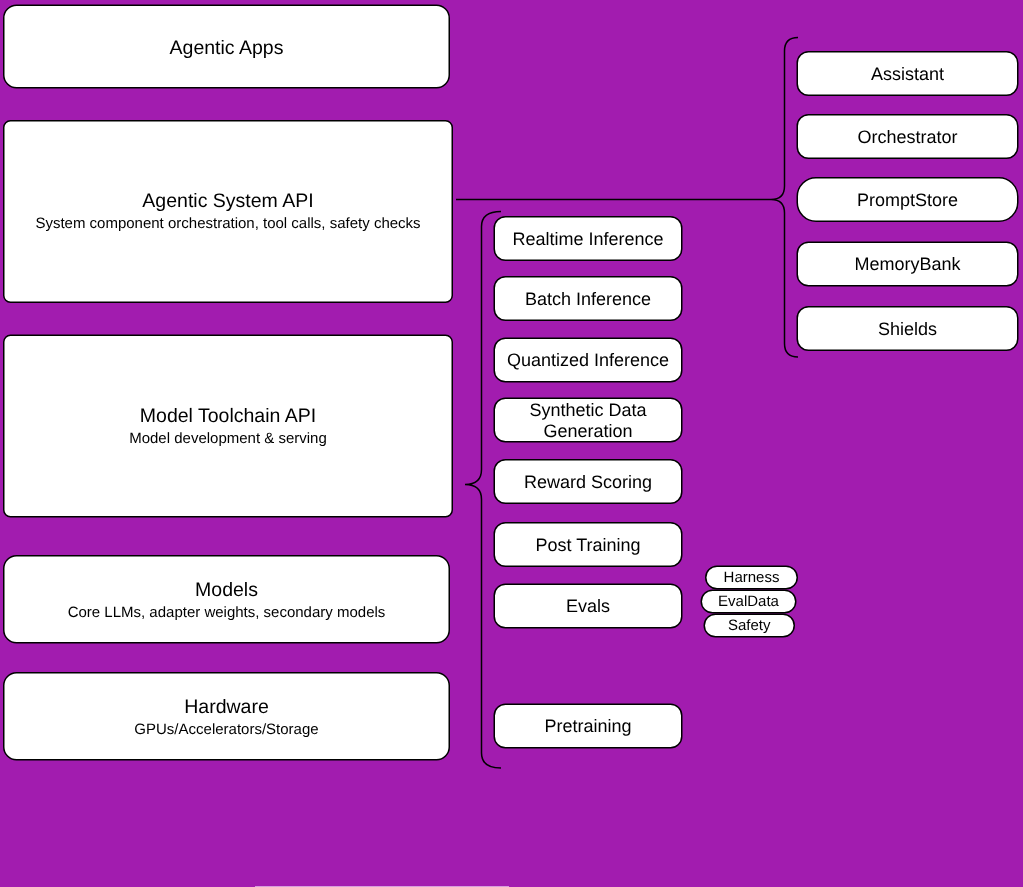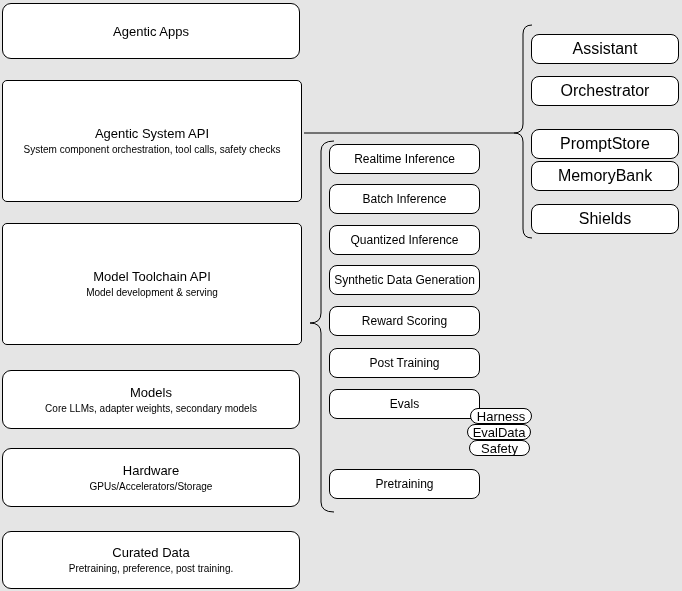--- a/index.html
+++ b/index.html
@@ -1,20 +1,20 @@
 <!DOCTYPE html>
 <html><head>
 <meta charset="utf-8">
 <style>
   html, body { margin: 0; padding: 0; background: #ffffff; }
   .canvas {
     position: relative;
     width: 682px;
     height: 591px;
-    background: #e5e5e5;
+    background: #a21caf;
     font-family: "Liberation Sans", sans-serif;
     color: #000000;
     overflow: hidden;
   }
   .node {
     position: absolute;
     box-sizing: border-box;
     border: 1px solid #000000;
     background: #ffffff;
     display: flex;
@@ -22,40 +22,39 @@
     align-items: center;
     justify-content: center;
     text-align: center;
   }
   .lbox { left: 2px; width: 298px; }
   .lbox .title { font-size: 13px; line-height: 15px; }
   .lbox .subtitle { font-size: 10px; line-height: 13px; margin-top: 2px; }
   .lbox.small { border-radius: 9px; }
   .lbox.big { border-radius: 5px; }
   .mbox {
-    left: 329px; width: 151px; height: 30px;
+    left: 329px; width: 126px; height: 30px;
     border-radius: 8px; font-size: 12px;
   }
   .rbox {
     left: 531px; width: 148px; height: 30px;
-    border-radius: 8px; font-size: 16px;
+    border-radius: 8px; font-size: 12px;
   }
   .pill {
     position: absolute;
     box-sizing: border-box;
     border: 1px solid #000000;
     background: #ffffff;
     border-radius: 9px;
     height: 16px;
     display: flex;
     align-items: center;
     justify-content: center;
-    font-size: 13px;
+    font-size: 10px;
     z-index: 2;
-    margin-top: 31px;
   }
   svg.lines {
     position: absolute;
     left: 0; top: 0;
     width: 682px; height: 591px;
     pointer-events: none;
   }
 </style>
 </head>
 <body>
@@ -85,24 +84,20 @@
   <div class="node lbox small" style="top:370px; height:59px;">
     <div class="title">Models</div>
     <div class="subtitle">Core LLMs, adapter weights, secondary models</div>
   </div>
 
   <div class="node lbox small" style="top:448px; height:59px;">
     <div class="title">Hardware</div>
     <div class="subtitle">GPUs/Accelerators/Storage</div>
   </div>
 
-  <div class="node lbox small" style="top:531px; height:58px;">
-    <div class="title">Curated Data</div>
-    <div class="subtitle">Pretraining, preference, post training.</div>
-  </div>
 
   <div class="node mbox" style="top:144px;">
     <span>Realtime Inference</span>
   </div>
   <div class="node mbox" style="top:184px;text-align:right;">
     <span>Batch Inference</span>
   </div>
   <div class="node mbox" style="top:225px;">
     <span>Quantized Inference</span>
   </div>
@@ -131,21 +126,21 @@
   <div class="pill" style="left:469px; top:409px; width:61px;">
     <span>Safety</span>
   </div>
 
   <div class="node rbox" style="top:34px;">
     <span>Assistant</span>
   </div>
   <div class="node rbox" style="top:76px;">
     <span>Orchestrator</span>
   </div>
-  <div class="node rbox" style="top:129px;">
+  <div class="node rbox" style="top:118px;border-radius:13px;">
     <span>PromptStore</span>
   </div>
   <div class="node rbox" style="top:161px;">
     <span>MemoryBank</span>
   </div>
   <div class="node rbox" style="top:204px;">
     <span>Shields</span>
   </div>
 
 </div>

